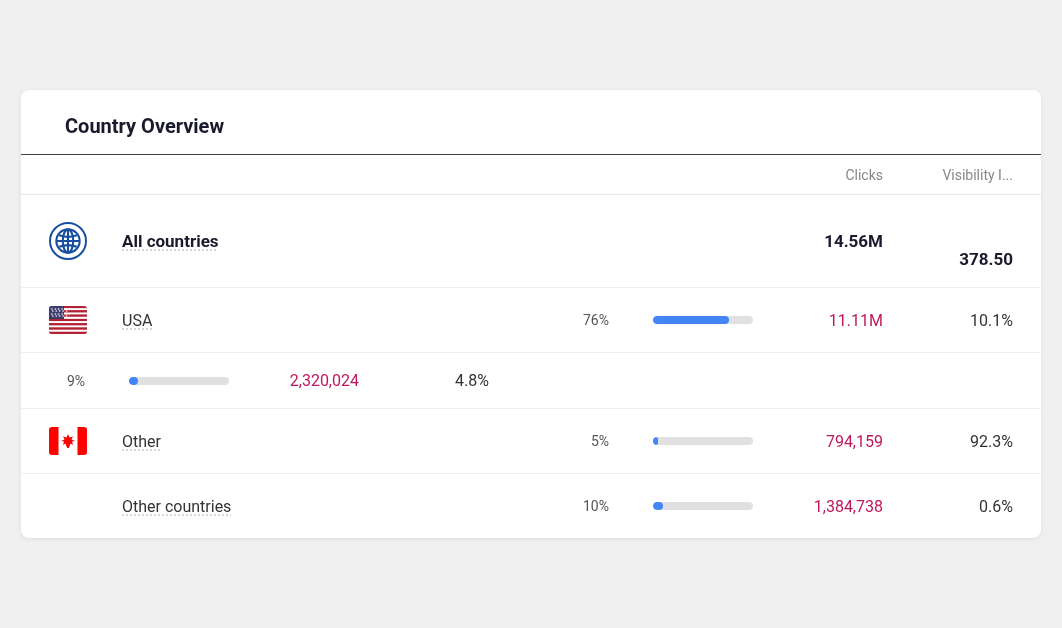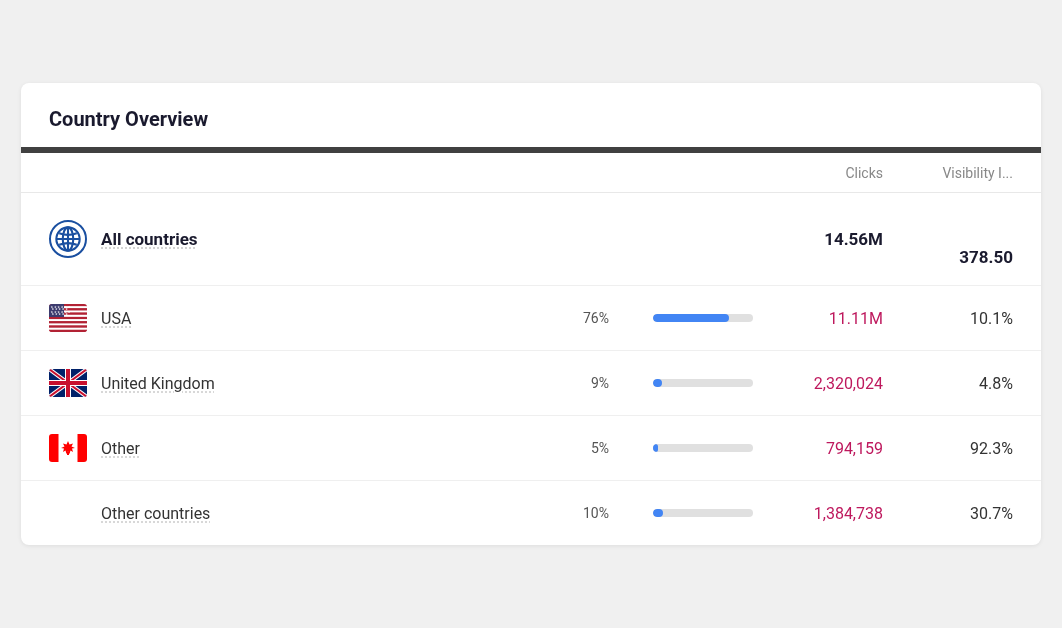--- a/index.html
+++ b/index.html
@@ -13,22 +13,22 @@
       min-height: 628px;
     }
     .card {
       background: #ffffff;
       border-radius: 8px;
       box-shadow: 0 1px 4px rgba(0,0,0,0.08);
       width: 1020px;
       overflow: hidden;
     }
     .card-header {
-      padding: 24px 28px 16px 28px;
-      border-bottom: 6px solid #404040;
+      padding: 24px 28px 16px 44px;
+      border-bottom: 1px solid #404040;
     }
     .card-title {
       font-size: 20px;
       font-weight: 700;
       color: #1a1a2e;
     }
     .table-header-row {
       display: flex;
       align-items: center;
       padding: 10px 28px;
@@ -60,20 +60,21 @@
       align-items: center;
       flex: 1;
       gap: 14px;
     }
     .country-name {
       font-size: 16px;
       color: #333;
       text-decoration: underline dotted;
       text-underline-offset: 3px;
       text-decoration-color: #ccc;
+      margin-left: 21px;
     }
     .all-countries .country-name {
       font-weight: 700;
       font-size: 17px;
       color: #1a1a2e;
     }
     .bar-cell {
       width: 180px;
       display: flex;
       align-items: center;
@@ -208,35 +209,20 @@
       <span class="bar-pct">76%</span>
       <div class="bar-track">
         <div class="bar-fill" style="width:76%"></div>
       </div>
     </div>
     <div class="clicks-cell">11.11M</div>
     <div class="visibility-cell">10.1%</div>
   </div>
 
   <div class="data-row">
-    <div class="country-cell">
-
-      <svg width="38" height="28" viewBox="0 0 38 28" style="border-radius:3px;flex-shrink:0;">
-        <rect width="38" height="28" fill="#012169"></rect>
-        <line x1="0" y1="0" x2="38" y2="28" stroke="white" stroke-width="4"></line>
-        <line x1="38" y1="0" x2="0" y2="28" stroke="white" stroke-width="4"></line>
-        <line x1="0" y1="0" x2="38" y2="28" stroke="#C8102E" stroke-width="2"></line>
-        <line x1="38" y1="0" x2="0" y2="28" stroke="#C8102E" stroke-width="2"></line>
-        <rect x="16" y="0" width="6" height="28" fill="white"></rect>
-        <rect x="0" y="11" width="38" height="6" fill="white"></rect>
-        <rect x="17" y="0" width="4" height="28" fill="#C8102E"></rect>
-        <rect x="0" y="12" width="38" height="4" fill="#C8102E"></rect>
-      </svg>
-      <span class="country-name">United Kingdom</span>
-    </div>
     <div class="bar-cell">
       <span class="bar-pct">9%</span>
       <div class="bar-track">
         <div class="bar-fill" style="width:9%"></div>
       </div>
     </div>
     <div class="clicks-cell">2,320,024</div>
     <div class="visibility-cell">4.8%</div>
   </div>
 
@@ -270,15 +256,15 @@
       <div style="width:38px;height:28px;flex-shrink:0;"></div>
       <span class="country-name">Other countries</span>
     </div>
     <div class="bar-cell">
       <span class="bar-pct">10%</span>
       <div class="bar-track">
         <div class="bar-fill" style="width:10%"></div>
       </div>
     </div>
     <div class="clicks-cell">1,384,738</div>
-    <div class="visibility-cell">30.7%</div>
+    <div class="visibility-cell">0.6%</div>
   </div>
 </div>
 
 </body></html>

